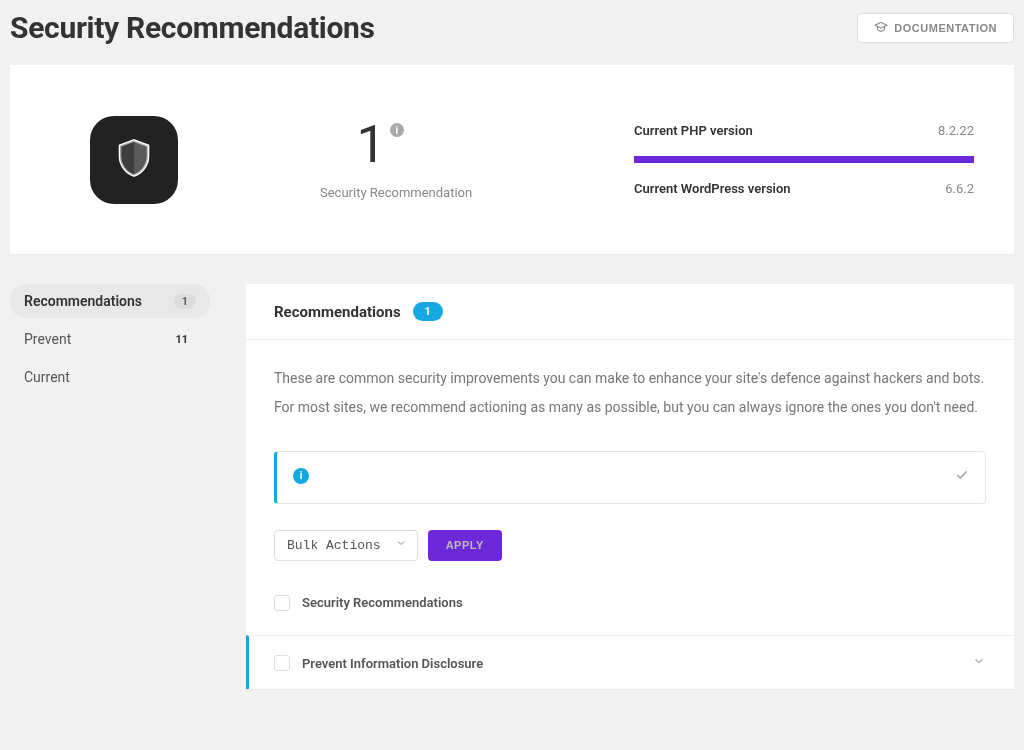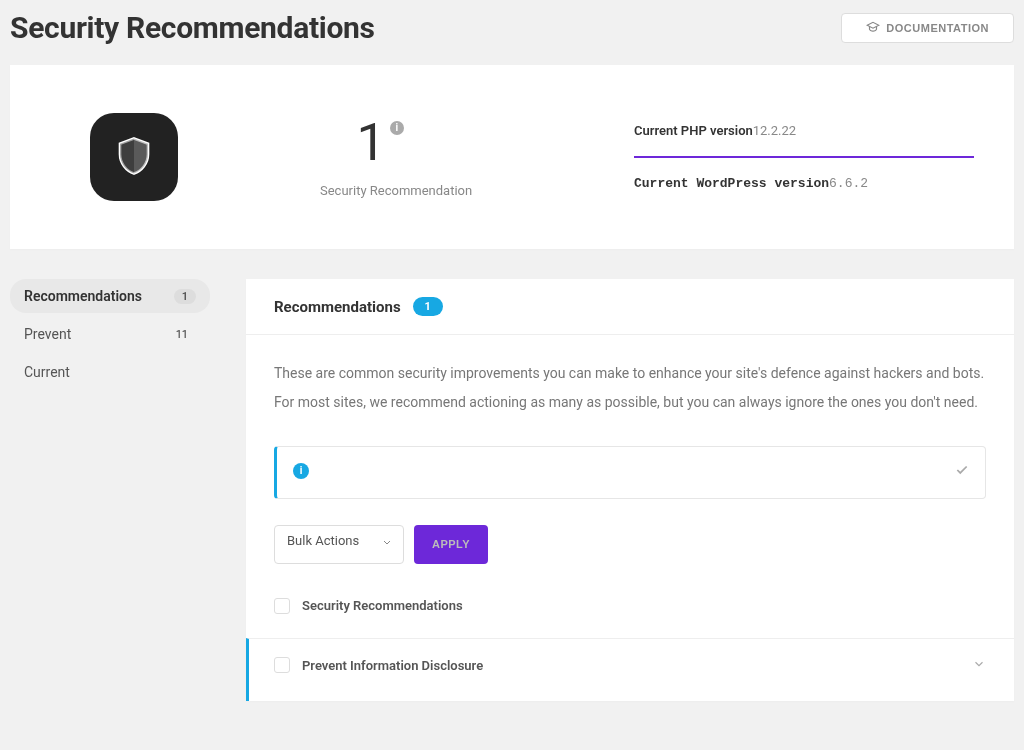--- a/index.html
+++ b/index.html
@@ -23,21 +23,21 @@
   .page-title {
     font-size: 30px;
     font-weight: 700;
     color: #333;
     letter-spacing: -0.3px;
   }
   .doc-btn {
     background: #fff;
     border: 1px solid #ddd;
     border-radius: 4px;
-    padding: 6px 24px;
+    padding: 6px 16px;
     display: flex;
     align-items: center;
     gap: 6px;
     font-size: 11px;
     font-weight: 600;
     letter-spacing: 0.5px;
     color: #888;
     cursor: pointer;
   }
   .doc-btn svg { width: 14px; height: 14px; }
@@ -92,24 +92,25 @@
     font-size: 13px;
     margin-top: 14px;
     margin-left: 32px;
   }
   .version-block {
     margin-left: auto;
     width: 340px;
   }
   .version-row {
     display: flex;
+    justify-content: space-between;
     padding: 18px 0;
     font-size: 13px;
   }
-  .version-row + .version-row { border-top: 2px solid #6d28d9; font-family: Liberation Mono, monospace; }
+  .version-row + .version-row { border-top: 7px solid #6d28d9; }
   .version-label { color: #333; font-weight: 600; }
   .version-value { color: #888; }
 
   .main-row {
     display: flex;
     gap: 36px;
     padding: 0 10px;
   }
   .sidebar { width: 200px; flex: 0 0 auto; }
   .side-item {
@@ -127,21 +128,21 @@
   .side-badge {
     background: #ddd;
     color: #555;
     font-size: 11px;
     font-weight: 600;
     border-radius: 10px;
     padding: 1px 8px;
     min-width: 22px;
     text-align: center;
   }
-  .side-item:not(.active) .side-badge { background: transparent; color: #333; font-weight: 400; }
+  .side-item:not(.active) .side-badge { background: transparent; color: #333; font-weight: 700; }
 
   .panel {
     flex: 1;
     background: #fff;
     box-shadow: 0 1px 2px rgba(0,0,0,.02);
   }
   .panel-header {
     display: flex;
     align-items: center;
     gap: 12px;
@@ -179,27 +180,28 @@
     font-size: 10px; font-weight: 700;
     display: flex; align-items: center; justify-content: center;
     flex: 0 0 auto; margin-top: 2px;
   }
   .notice .check { margin-left: auto; color: #aaa; flex: 0 0 auto; margin-top: 2px; }
 
   .bulk-row { display: flex; gap: 10px; margin-bottom: 24px; }
   .select {
     border: 1px solid #ddd;
     border-radius: 4px;
-    padding: 7px 36px 15px 12px;
+    padding: 7px 36px 7px 12px;
     font-size: 13px;
     color: #555;
     background: #fff;
     position: relative;
     min-width: 130px;
     cursor: pointer;
+    font-family: Liberation Mono, monospace;
   }
   .select .chev {
     position: absolute; right: 10px; top: 50%; transform: translateY(-50%);
     color: #888;
   }
   .apply-btn {
     border: none;
     background: #6d28d9;
     color: #bbb;
     font-size: 11px;
@@ -226,23 +228,23 @@
     background: #fff;
     cursor: pointer;
     flex: 0 0 auto;
   }
 
   .accordion-item {
     border-top: 1px solid #eee;
     border-left: 3px solid #17a8e3;
     margin-left: -28px;
     margin-right: -28px;
-    padding: 18px 28px 27px 25px;
-    display: flex;
-    align-items: center;
+    padding: 18px 28px 18px 25px;
+    display: flex;
+    align-items: flex-end;
     gap: 12px;
     cursor: pointer;
   }
   .accordion-title { font-size: 13px; font-weight: 600; color: #555; flex: 1; }
   .accordion-chev { color: #aaa; }
 </style>
 </head>
 <body>
 
 <div class="page">
@@ -272,21 +274,21 @@
     <div class="count-block">
       <div class="count-row">
         <div class="big-count">1</div>
         <div class="info-dot">i</div>
       </div>
       <div class="count-sub">Security Recommendation</div>
     </div>
     <div class="version-block">
       <div class="version-row">
         <span class="version-label">Current PHP version</span>
-        <span class="version-value">12.2.22</span>
+        <span class="version-value">8.2.22</span>
       </div>
       <div class="version-row">
         <span class="version-label">Current WordPress version</span>
         <span class="version-value">6.6.2</span>
       </div>
     </div>
   </div>
 
   <div class="main-row">
     <div class="sidebar">

